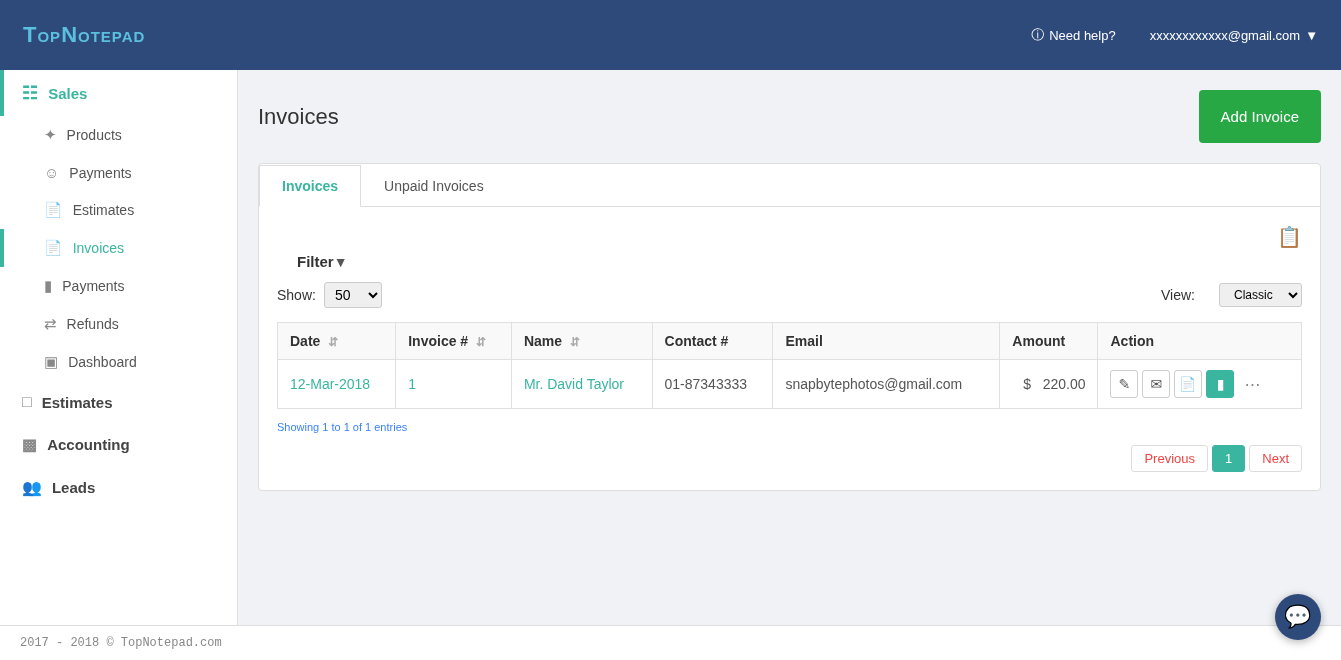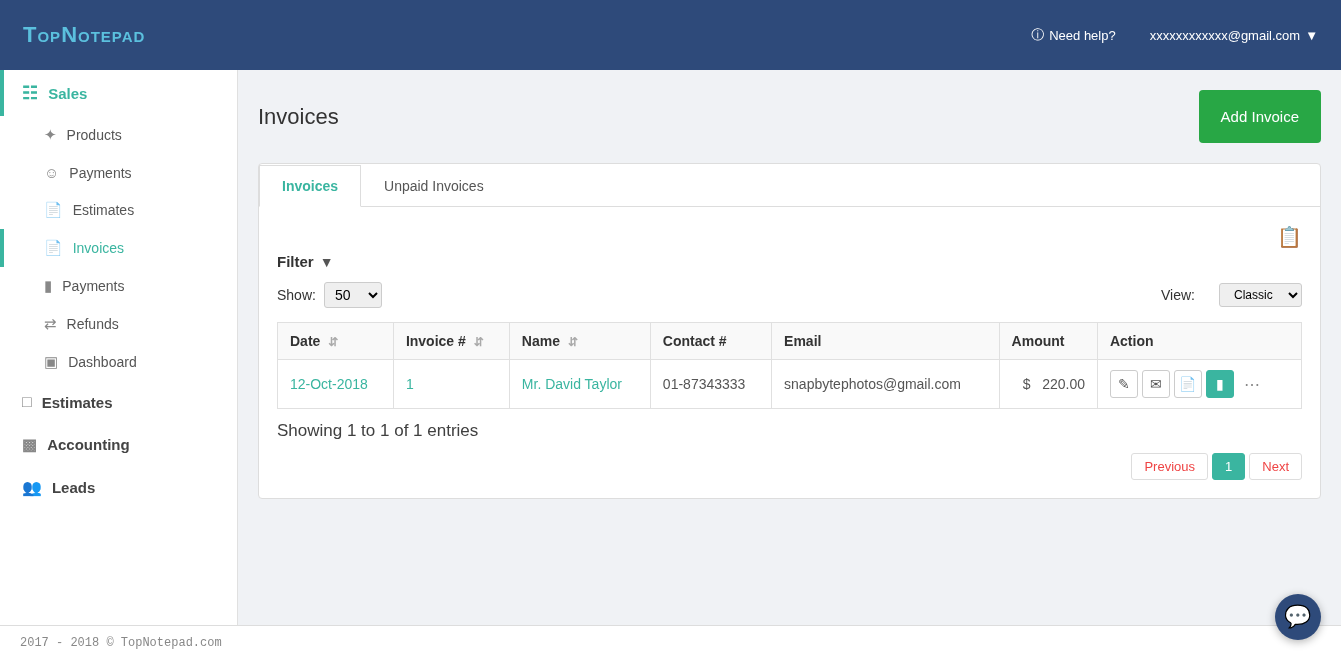--- a/index.html
+++ b/index.html
@@ -157,22 +157,22 @@
       font-weight: bold;
     }
 
     
     .card-body { padding: 18px; }
 
     
     .filter-row {
       display: flex;
       align-items: center;
-      gap: 6px;
       margin-bottom: 12px;
+      margin-left: 20px;
     }
     .filter-label {
       font-size: 15px;
       font-weight: bold;
       color: #333;
     }
     .filter-icon { color: #555; font-size: 14px; }
 
     
     .controls-row {
@@ -249,22 +249,22 @@
       justify-content: center;
       cursor: pointer;
       font-size: 14px;
       color: #555;
     }
     .action-icon-btn.teal { background: #3ab5a0; border-color: #3ab5a0; color: white; }
     .action-icon-btn.more { color: #888; border: none; font-size: 16px; }
 
     
     .showing-text {
-      font-size: 17px;
-      color: #404040;
+      font-size: 11px;
+      color: #3b82f6;
       margin-top: 12px;
     }
 
     
     .pagination-row {
       display: flex;
       justify-content: flex-end;
       align-items: center;
       gap: 4px;
       margin-top: 12px;
@@ -486,21 +486,21 @@
                 <span>Amount</span>
               </th>
               <th>
                 <span>Action</span>
               </th>
             </tr>
           </thead>
           <tbody id="table-body">
 
           <tr>
-      <td><span class="link-cell">12-Oct-2018</span></td>
+      <td><span class="link-cell">12-Mar-2018</span></td>
       <td><span class="link-cell">1</span></td>
       <td><span class="link-cell">Mr. David Taylor</span></td>
       <td>01-87343333</td>
       <td>snapbytephotos@gmail.com</td>
       <td style="text-align:right;">$ &nbsp; 220.00</td>
       <td>
         <div class="action-icons">
           <button class="action-icon-btn" title="Edit">✎</button>
           <button class="action-icon-btn" title="Email">✉</button>
           <button class="action-icon-btn" title="PDF">📄</button>

